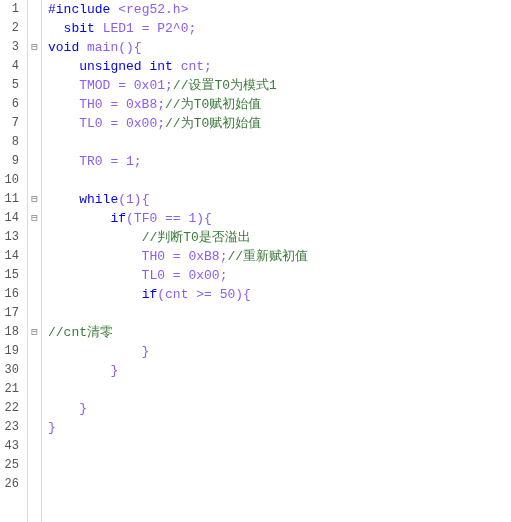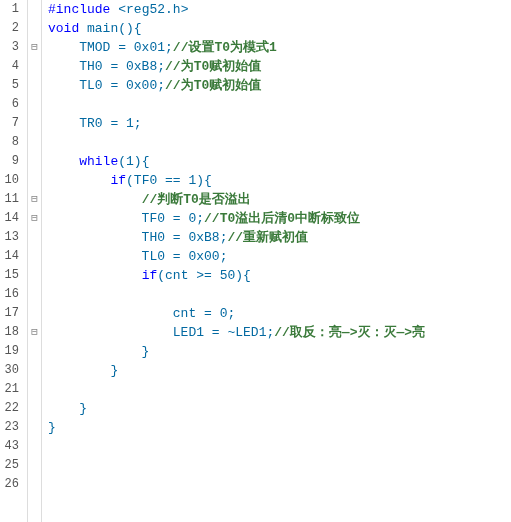--- a/index.html
+++ b/index.html
@@ -62,22 +62,22 @@
       overflow-x: auto;
     }
     .code-line {
       height: 19px;
       line-height: 19px;
       white-space: pre;
       display: flex;
       align-items: flex-end;
     }
     .kw { color: #0000ff; font-weight: normal; }
-    .cmt { color: #3a7a3a; font-weight: bold; }
-    .plain { color: #0369a1; }
+    .cmt { color: #3a7a3a; }
+    .plain { color: #8b5cf6; }
   </style>
 </head>
 <body>
 
 <div class="code-container">
   <div class="line-numbers">
   <span class="line-number">1</span>
       <span class="line-number">2</span>
       <span class="line-number">3</span>
       <span class="line-number">4</span>
@@ -127,36 +127,36 @@
       <span class="fold-marker empty"></span>
       <span class="fold-marker empty"></span>
       <span class="fold-marker empty"></span>
       <span class="fold-marker empty"></span>
       <span class="fold-marker empty"></span>
       <span class="fold-marker empty"></span>
       <span class="fold-marker empty"></span>
     </div>
   <div class="code-area">
   <div class="code-line"><span class="kw">#include</span><span class="plain"> &lt;reg52.h&gt;</span></div>
+      <div class="code-line"><span class="plain">  </span><span class="kw">sbit</span><span class="plain"> LED1 = P2^0;</span></div>
       <div class="code-line"><span class="kw">void</span><span class="plain"> main(){</span></div>
+      <div class="code-line"><span class="plain">    </span><span class="kw">unsigned</span><span class="plain"> </span><span class="kw">int</span><span class="plain"> cnt;</span></div>
       <div class="code-line"><span class="plain">    TMOD = 0x01;</span><span class="cmt">//设置T0为模式1</span></div>
       <div class="code-line"><span class="plain">    TH0 = 0xB8;</span><span class="cmt">//为T0赋初始值</span></div>
       <div class="code-line"><span class="plain">    TL0 = 0x00;</span><span class="cmt">//为T0赋初始值</span></div>
       <div class="code-line"><span class="plain"></span></div>
       <div class="code-line"><span class="plain">    TR0 = 1;</span></div>
       <div class="code-line"><span class="plain"></span></div>
       <div class="code-line"><span class="plain">    </span><span class="kw">while</span><span class="plain">(1){</span></div>
       <div class="code-line"><span class="plain">        </span><span class="kw">if</span><span class="plain">(TF0 == 1){</span></div>
       <div class="code-line"><span class="plain">            </span><span class="cmt">//判断T0是否溢出</span></div>
-      <div class="code-line"><span class="plain">            TF0 = 0;</span><span class="cmt">//T0溢出后清0中断标致位</span></div>
       <div class="code-line"><span class="plain">            TH0 = 0xB8;</span><span class="cmt">//重新赋初值</span></div>
       <div class="code-line"><span class="plain">            TL0 = 0x00;</span></div>
       <div class="code-line"><span class="plain">            </span><span class="kw">if</span><span class="plain">(cnt &gt;= 50){</span></div>
       <div class="code-line"><span class="plain">                </span></div>
-      <div class="code-line"><span class="plain">                cnt = 0;</span></div>
-      <div class="code-line"><span class="plain">                LED1 = ~LED1;</span><span class="cmt">//取反：亮—&gt;灭：灭—&gt;亮</span></div>
+      <div class="code-line"><span class="cmt">//cnt清零</span></div>
       <div class="code-line"><span class="plain">            }</span></div>
       <div class="code-line"><span class="plain">        }</span></div>
       <div class="code-line"><span class="plain"></span></div>
       <div class="code-line"><span class="plain">    }</span></div>
       <div class="code-line"><span class="plain">}</span></div>
     </div>
 </div>
 
 </body></html>

